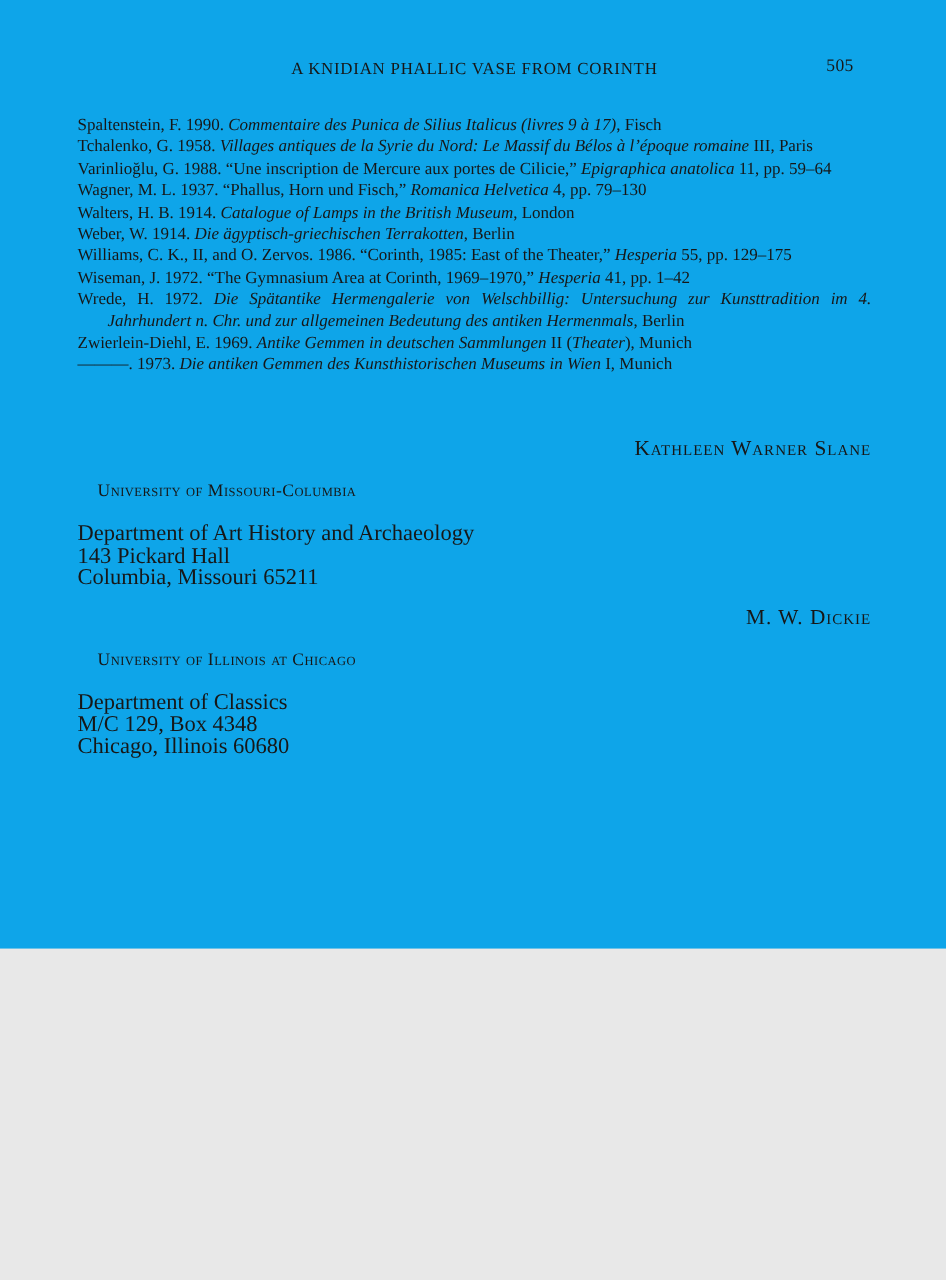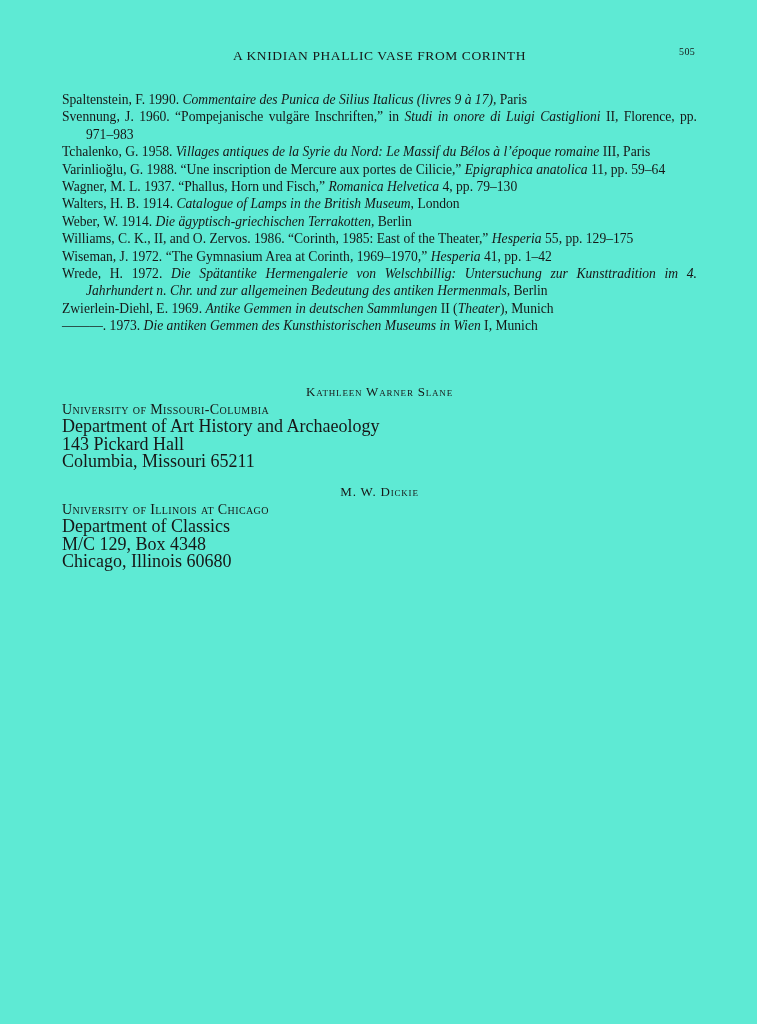--- a/index.html
+++ b/index.html
@@ -3,45 +3,45 @@
 <meta charset="utf-8">
 <style>
   html, body {
     margin: 0;
     padding: 0;
     background: #e8e8e8;
   }
   .page {
     position: relative;
     width: 757px;
-    height: 1024px;
+    height: 759px;
     margin: 0 auto;
-    background: #5eead4;
+    background: #0ea5e9;
     box-sizing: border-box;
     padding: 46px 60px 0 62px;
     font-family: "Liberation Serif", "DejaVu Serif", serif;
     color: #171717;
     overflow: hidden;
   }
   .running-head {
     position: relative;
     text-align: center;
     margin: 0 0 27px 0;
   }
   .running-head .title {
     font-size: 13.5px;
     letter-spacing: 0.6px;
     font-weight: normal;
     display: inline-block;
   }
   .running-head .pageno {
     position: absolute;
-    right: 2px;
+    right: 14px;
     top: 0;
-    font-size: 10px;
+    font-size: 14px;
     letter-spacing: 0.3px;
   }
   .ref-list {
     width: 100%;
   }
   .ref-entry {
     margin: 0;
     font-size: 13.6px;
     line-height: 17.4px;
     text-align: justify;
@@ -51,28 +51,28 @@
   .ref-entry .it { font-style: italic; }
   .ref-entry .rm { font-style: normal; font-family: Liberation Serif, serif; }
   .authors {
     margin-top: 49px;
   }
   .author-block {
     margin: 0 0 13px 0;
   }
   .author-name {
     margin: 0 0 1px 0;
-    text-align: center;
+    text-align: right;
     font-variant: small-caps;
-    font-size: 13px;
+    font-size: 17px;
     letter-spacing: 0.8px;
     padding-right: 0px;
   }
   .institution {
-    margin: 0;
+    margin: 16px;
     font-variant: small-caps;
     font-size: 14px;
     letter-spacing: 0.4px;
     line-height: 17.5px;
   }
   .addr-line {
     margin: 0;
     font-size: 18px;
     line-height: 17.5px;
   }
@@ -81,22 +81,21 @@
 <body>
 
 <main class="page">
 
   <header class="running-head">
     <span class="title">A KNIDIAN PHALLIC VASE FROM CORINTH</span>
     <span class="pageno">505</span>
   </header>
 
   <section class="ref-list">
-      <p class="ref-entry"><span class="rm">Spaltenstein, F. 1990. </span><span class="it">Commentaire des Punica de Silius Italicus (livres 9 à 17)</span><span class="rm">, Paris</span></p>
-      <p class="ref-entry"><span class="rm">Svennung, J. 1960. “Pompejanische vulgäre Inschriften,” in </span><span class="it">Studi in onore di Luigi Castiglioni</span><span class="rm"> II, Florence, pp. 971–983</span></p>
+      <p class="ref-entry"><span class="rm">Spaltenstein, F. 1990. </span><span class="it">Commentaire des Punica de Silius Italicus (livres 9 à 17)</span><span class="rm">, Fisch</span></p>
       <p class="ref-entry"><span class="rm">Tchalenko, G. 1958. </span><span class="it">Villages antiques de la Syrie du Nord: Le Massif du Bélos à l’époque romaine</span><span class="rm"> III, Paris</span></p>
       <p class="ref-entry"><span class="rm">Varinlioğlu, G. 1988. “Une inscription de Mercure aux portes de Cilicie,” </span><span class="it">Epigraphica anatolica</span><span class="rm"> 11, pp. 59–64</span></p>
       <p class="ref-entry"><span class="rm">Wagner, M. L. 1937. “Phallus, Horn und Fisch,” </span><span class="it">Romanica Helvetica</span><span class="rm"> 4, pp. 79–130</span></p>
       <p class="ref-entry"><span class="rm">Walters, H. B. 1914. </span><span class="it">Catalogue of Lamps in the British Museum</span><span class="rm">, London</span></p>
       <p class="ref-entry"><span class="rm">Weber, W. 1914. </span><span class="it">Die ägyptisch-griechischen Terrakotten</span><span class="rm">, Berlin</span></p>
       <p class="ref-entry"><span class="rm">Williams, C. K., II, and O. Zervos. 1986. “Corinth, 1985: East of the Theater,” </span><span class="it">Hesperia</span><span class="rm"> 55, pp. 129–175</span></p>
       <p class="ref-entry"><span class="rm">Wiseman, J. 1972. “The Gymnasium Area at Corinth, 1969–1970,” </span><span class="it">Hesperia</span><span class="rm"> 41, pp. 1–42</span></p>
       <p class="ref-entry"><span class="rm">Wrede, H. 1972. </span><span class="it">Die Spätantike Hermengalerie von Welschbillig: Untersuchung zur Kunsttradition im 4. Jahrhundert n. Chr. und zur allgemeinen Bedeutung des antiken Hermenmals</span><span class="rm">, Berlin</span></p>
       <p class="ref-entry"><span class="rm">Zwierlein-Diehl, E. 1969. </span><span class="it">Antike Gemmen in deutschen Sammlungen</span><span class="rm"> II (</span><span class="it">Theater</span><span class="rm">), Munich</span></p>
       <p class="ref-entry"><span class="rm">———. 1973. </span><span class="it">Die antiken Gemmen des Kunsthistorischen Museums in Wien</span><span class="rm"> I, Munich</span></p>

